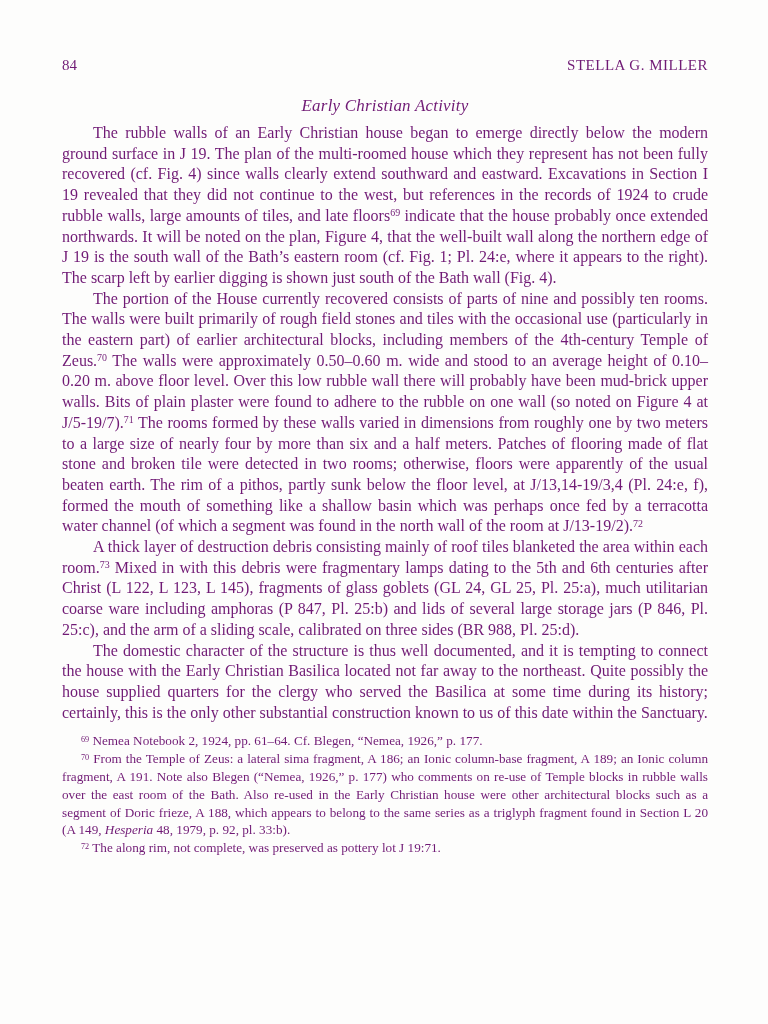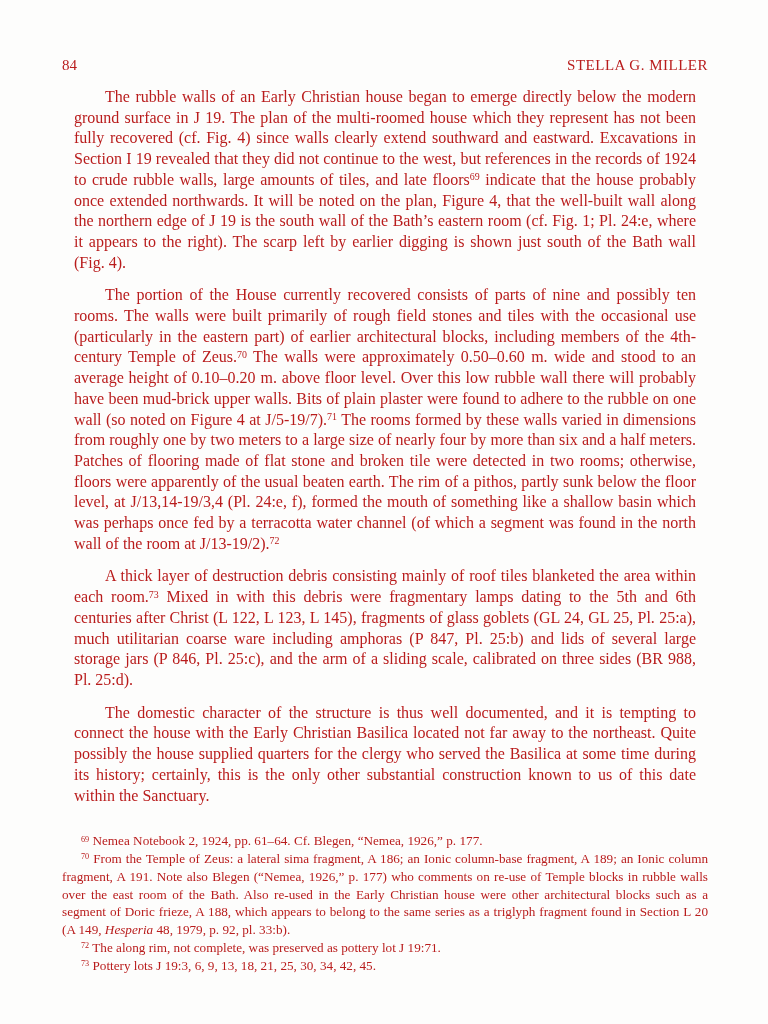--- a/index.html
+++ b/index.html
@@ -4,21 +4,21 @@
 <style>
   html, body {
     margin: 0;
     padding: 0;
     background: #ffffff;
   }
   .page {
     width: 768px;
     height: 1024px;
     background: #fdfdfc;
-    color: #b91c1c;
+    color: #701a75;
     font-family: "Liberation Serif", "DejaVu Serif", serif;
     position: relative;
     overflow: hidden;
   }
   .content {
     position: absolute;
     left: 62px;
     top: 0;
     width: 646px;
   }
@@ -40,35 +40,35 @@
   }
   .section-heading {
     margin: 21px 0 7px 0;
     font-size: 17px;
     font-weight: normal;
     font-style: italic;
     text-align: center;
     letter-spacing: 0.2px;
   }
   .body-text p {
-    margin: 12px;
+    margin: 0;
     font-size: 16px;
     line-height: 20.7px;
     text-align: justify;
     text-indent: 31px;
   }
   sup {
     font-size: 62%;
     line-height: 0;
     vertical-align: baseline;
     position: relative;
     top: -0.45em;
   }
   .footnotes {
-    margin-top: 26px;
+    margin-top: 9px;
   }
   .footnotes p {
     margin: 0;
     font-size: 13.2px;
     line-height: 17.8px;
     text-align: justify;
     text-indent: 19px;
   }
   em { }
 </style>
@@ -76,29 +76,29 @@
 <body>
 
 <div class="page">
   <div class="content">
 
     <header class="running-header">
       <span class="page-number">84</span>
       <span class="running-head">STELLA G. MILLER</span>
     </header>
 
+    <h2 class="section-heading">Early Christian Activity</h2>
 
     <div class="body-text">
         <p><span>The rubble walls of an Early Christian house began to emerge directly below the modern ground surface in J 19. The plan of the multi-roomed house which they represent has not been fully recovered (cf. Fig. 4) since walls clearly extend southward and eastward. Excavations in Section I 19 revealed that they did not continue to the west, but references in the records of 1924 to crude rubble walls, large amounts of tiles, and late floors</span><sup>69</sup><span> indicate that the house probably once extended northwards. It will be noted on the plan, Figure 4, that the well-built wall along the northern edge of J 19 is the south wall of the Bath’s eastern room (cf. Fig. 1; Pl. 24:e, where it appears to the right). The scarp left by earlier digging is shown just south of the Bath wall (Fig. 4).</span></p>
         <p><span>The portion of the House currently recovered consists of parts of nine and possibly ten rooms. The walls were built primarily of rough field stones and tiles with the occasional use (particularly in the eastern part) of earlier architectural blocks, including members of the 4th-century Temple of Zeus.</span><sup>70</sup><span> The walls were approximately 0.50–0.60 m. wide and stood to an average height of 0.10–0.20 m. above floor level. Over this low rubble wall there will probably have been mud-brick upper walls. Bits of plain plaster were found to adhere to the rubble on one wall (so noted on Figure 4 at J/5-19/7).</span><sup>71</sup><span> The rooms formed by these walls varied in dimensions from roughly one by two meters to a large size of nearly four by more than six and a half meters. Patches of flooring made of flat stone and broken tile were detected in two rooms; otherwise, floors were apparently of the usual beaten earth. The rim of a pithos, partly sunk below the floor level, at J/13,14-19/3,4 (Pl. 24:e, f), formed the mouth of something like a shallow basin which was perhaps once fed by a terracotta water channel (of which a segment was found in the north wall of the room at J/13-19/2).</span><sup>72</sup></p>
         <p><span>A thick layer of destruction debris consisting mainly of roof tiles blanketed the area within each room.</span><sup>73</sup><span> Mixed in with this debris were fragmentary lamps dating to the 5th and 6th centuries after Christ (L 122, L 123, L 145), fragments of glass goblets (GL 24, GL 25, Pl. 25:a), much utilitarian coarse ware including amphoras (P 847, Pl. 25:b) and lids of several large storage jars (P 846, Pl. 25:c), and the arm of a sliding scale, calibrated on three sides (BR 988, Pl. 25:d).</span></p>
         <p><span>The domestic character of the structure is thus well documented, and it is tempting to connect the house with the Early Christian Basilica located not far away to the northeast. Quite possibly the house supplied quarters for the clergy who served the Basilica at some time during its history; certainly, this is the only other substantial construction known to us of this date within the Sanctuary.</span></p>
       </div>
 
     <div class="footnotes">
         <p class="footnote"><sup>69</sup> <span>Nemea Notebook 2, 1924, pp. 61–64. Cf. Blegen, “Nemea, 1926,” p. 177.</span></p>
         <p class="footnote"><sup>70</sup> <span>From the Temple of Zeus: a lateral sima fragment, A 186; an Ionic column-base fragment, A 189; an Ionic column fragment, A 191. Note also Blegen (“Nemea, 1926,” p. 177) who comments on re-use of Temple blocks in rubble walls over the east room of the Bath. Also re-used in the Early Christian house were other architectural blocks such as a segment of Doric frieze, A 188, which appears to belong to the same series as a triglyph fragment found in Section L 20 (A 149, </span><em>Hesperia</em><span> 48, 1979, p. 92, pl. 33:b).</span></p>
         <p class="footnote"><sup>72</sup> <span>The along rim, not complete, was preserved as pottery lot J 19:71.</span></p>
-        <p class="footnote"><sup>73</sup> <span>Pottery lots J 19:3, 6, 9, 13, 18, 21, 25, 30, 34, 42, 45.</span></p>
       </div>
 
   </div>
 </div>
 
 </body></html>

